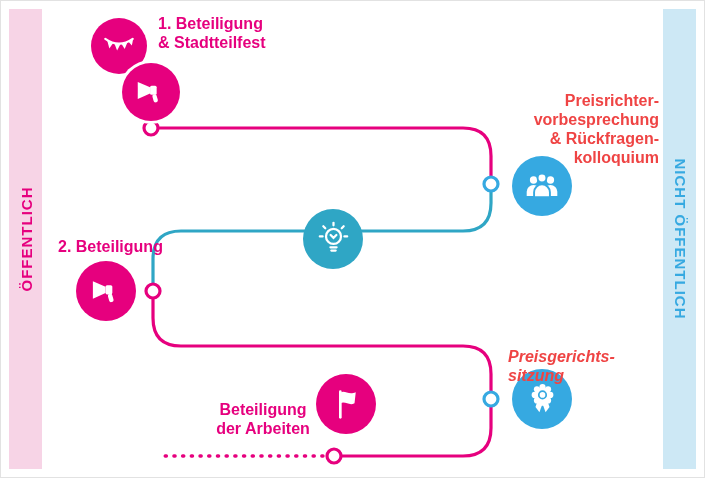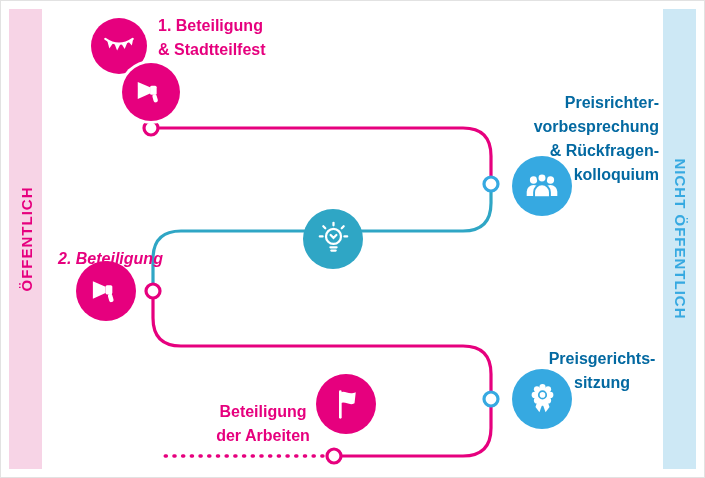--- a/index.html
+++ b/index.html
@@ -33,25 +33,25 @@
     z-index:3;
   }
   .node-pink{background:#e6007e;}
   .node-blue{background:#36a9e1;}
   .node-teal{background:#2fa6c5;}
   .ringed{box-shadow:0 0 0 3px #ffffff;}
 
   
   .step-label{
     position:absolute;z-index:4;
-    font-weight:700;font-size:16px;line-height:24px;
+    font-weight:700;font-size:16px;line-height:19px;
     white-space:pre-line;
   }
   .pink-text{color:#e6007e;}
-  .blue-text{color:#0369a1;}
+  .blue-text{color:#ef4444;}
 </style>
 </head>
 <body>
 
 <div class="canvas">
 
   <div class="band band-left">
     <span class="band-label">ÖFFENTLICH</span>
   </div>
   <div class="band band-right">
@@ -156,21 +156,21 @@
 
   <div class="step-label pink-text" style="left:157px;top:13px;text-align:left;">1. Beteiligung
 &amp; Stadtteilfest</div>
 
   <div class="step-label blue-text" style="right:45px;top:90px;text-align:right;">Preisrichter-
 vorbesprechung
 &amp; Rückfragen-
 kolloquium</div>
 
 
-  <div class="step-label pink-text" style="left:57px;top:246px;text-align:left;font-style:italic;">2. Beteiligung</div>
+  <div class="step-label pink-text" style="left:57px;top:236px;text-align:left;">2. Beteiligung</div>
 
-  <div class="step-label blue-text" style="left:526px;top:346px;width:150px;text-align:center;">Preisgerichts-
+  <div class="step-label blue-text" style="left:507px;top:346px;width:150px;font-style:italic;">Preisgerichts-
 sitzung</div>
 
   <div class="step-label pink-text" style="left:199px;top:399px;width:126px;text-align:center;">Beteiligung
 der Arbeiten</div>
 
 </div>
 
 </body></html>

